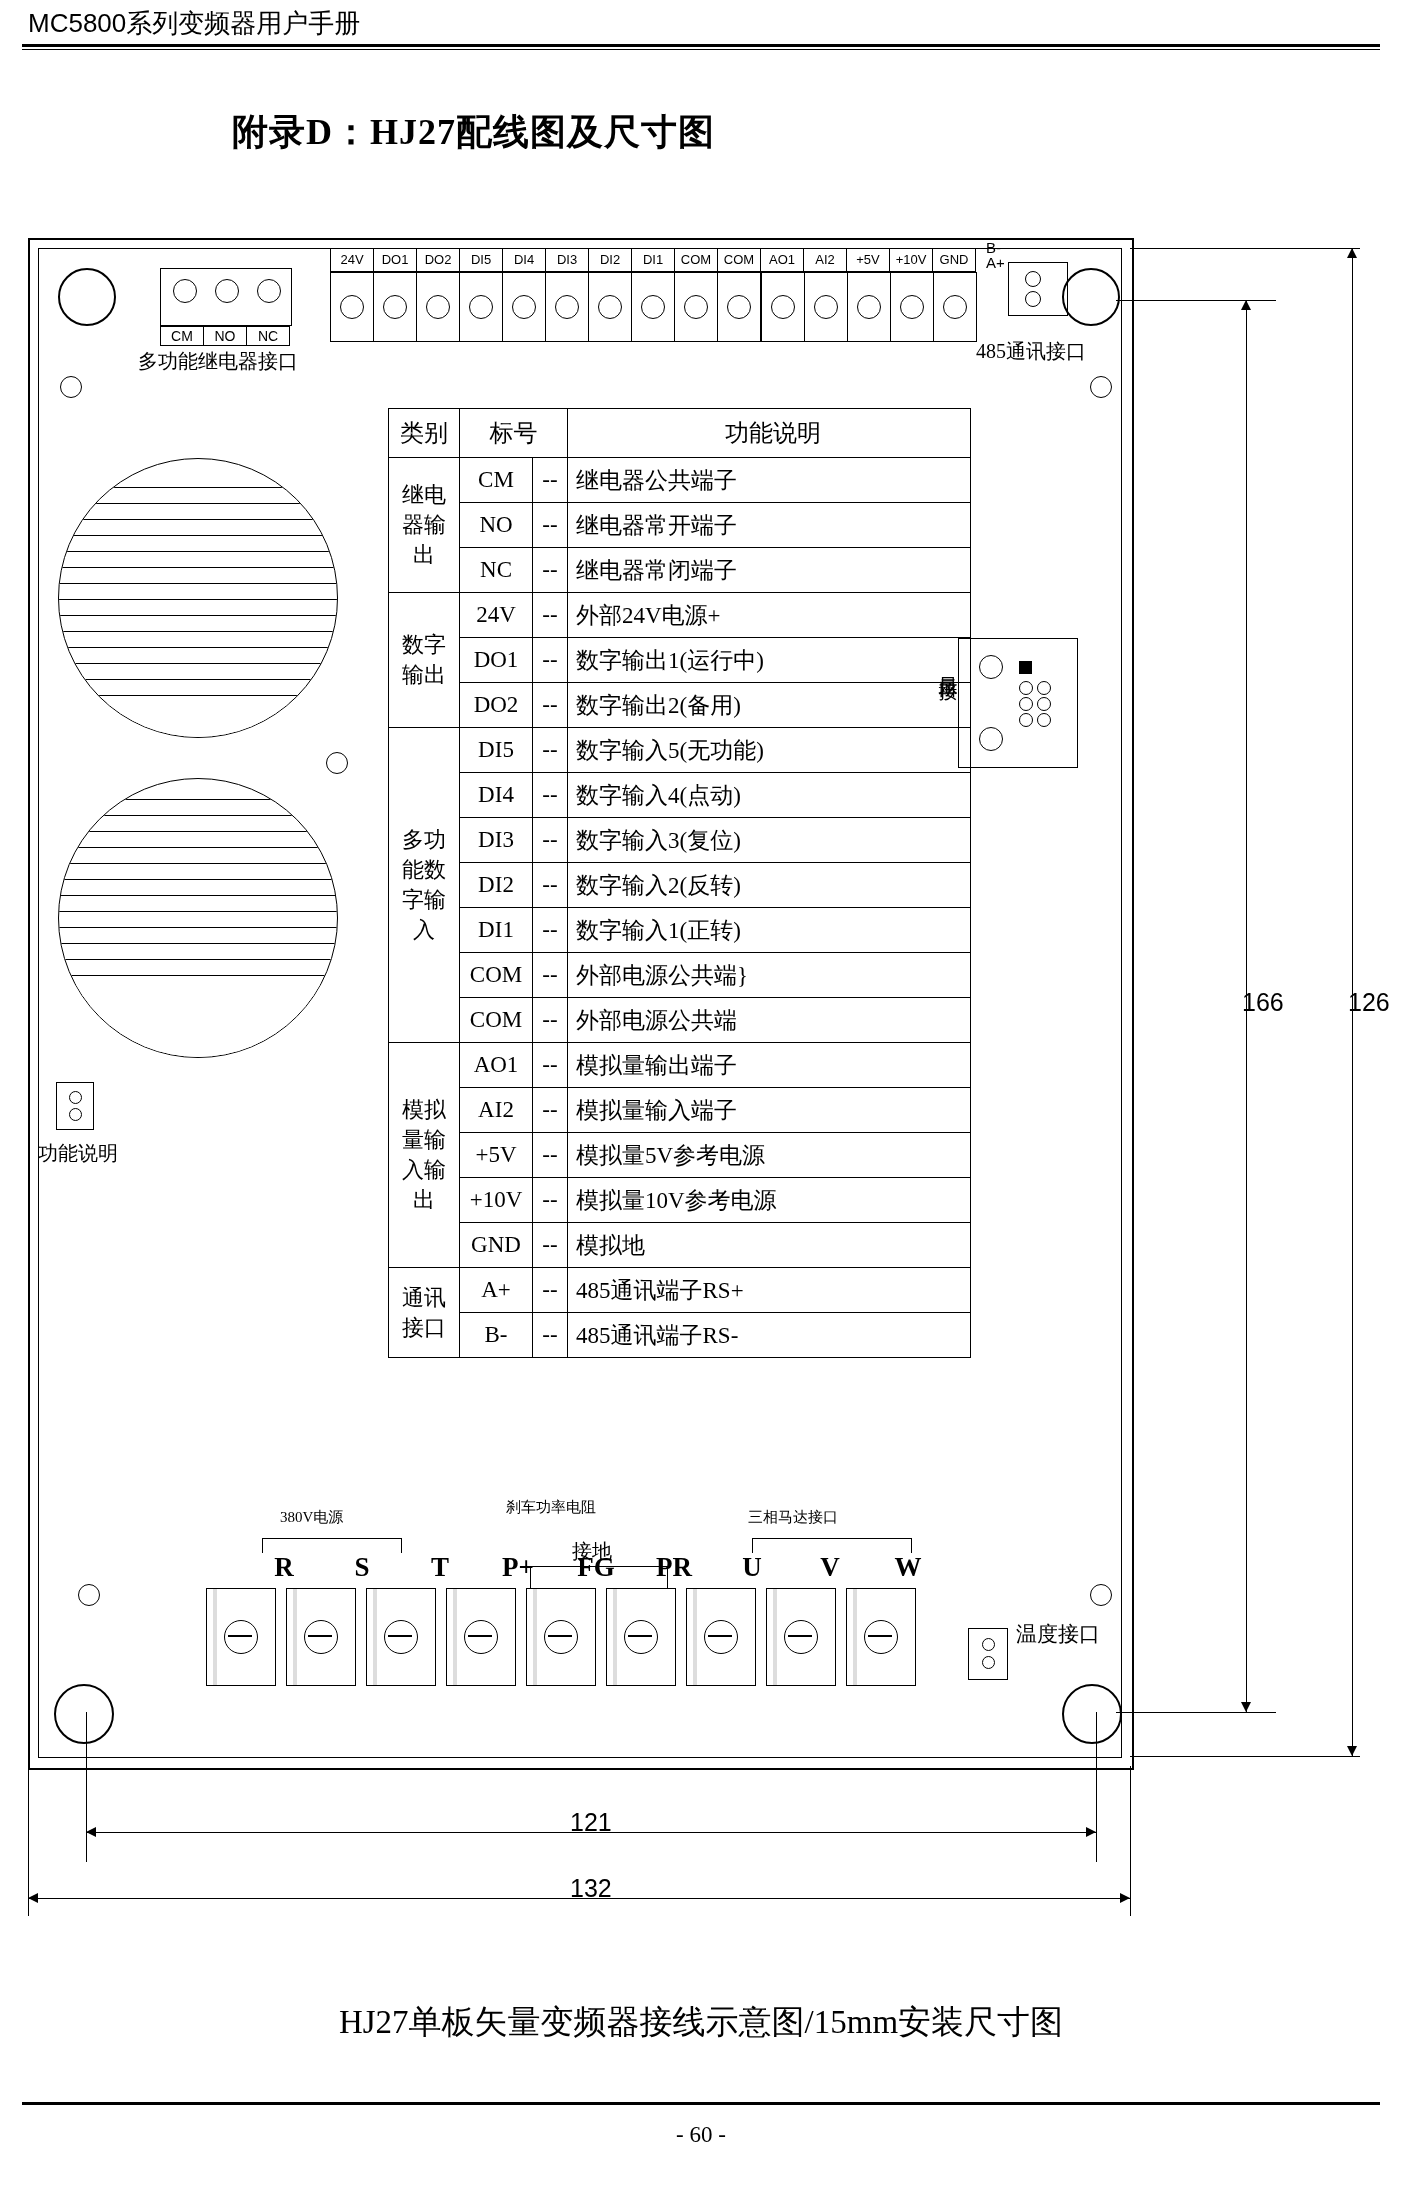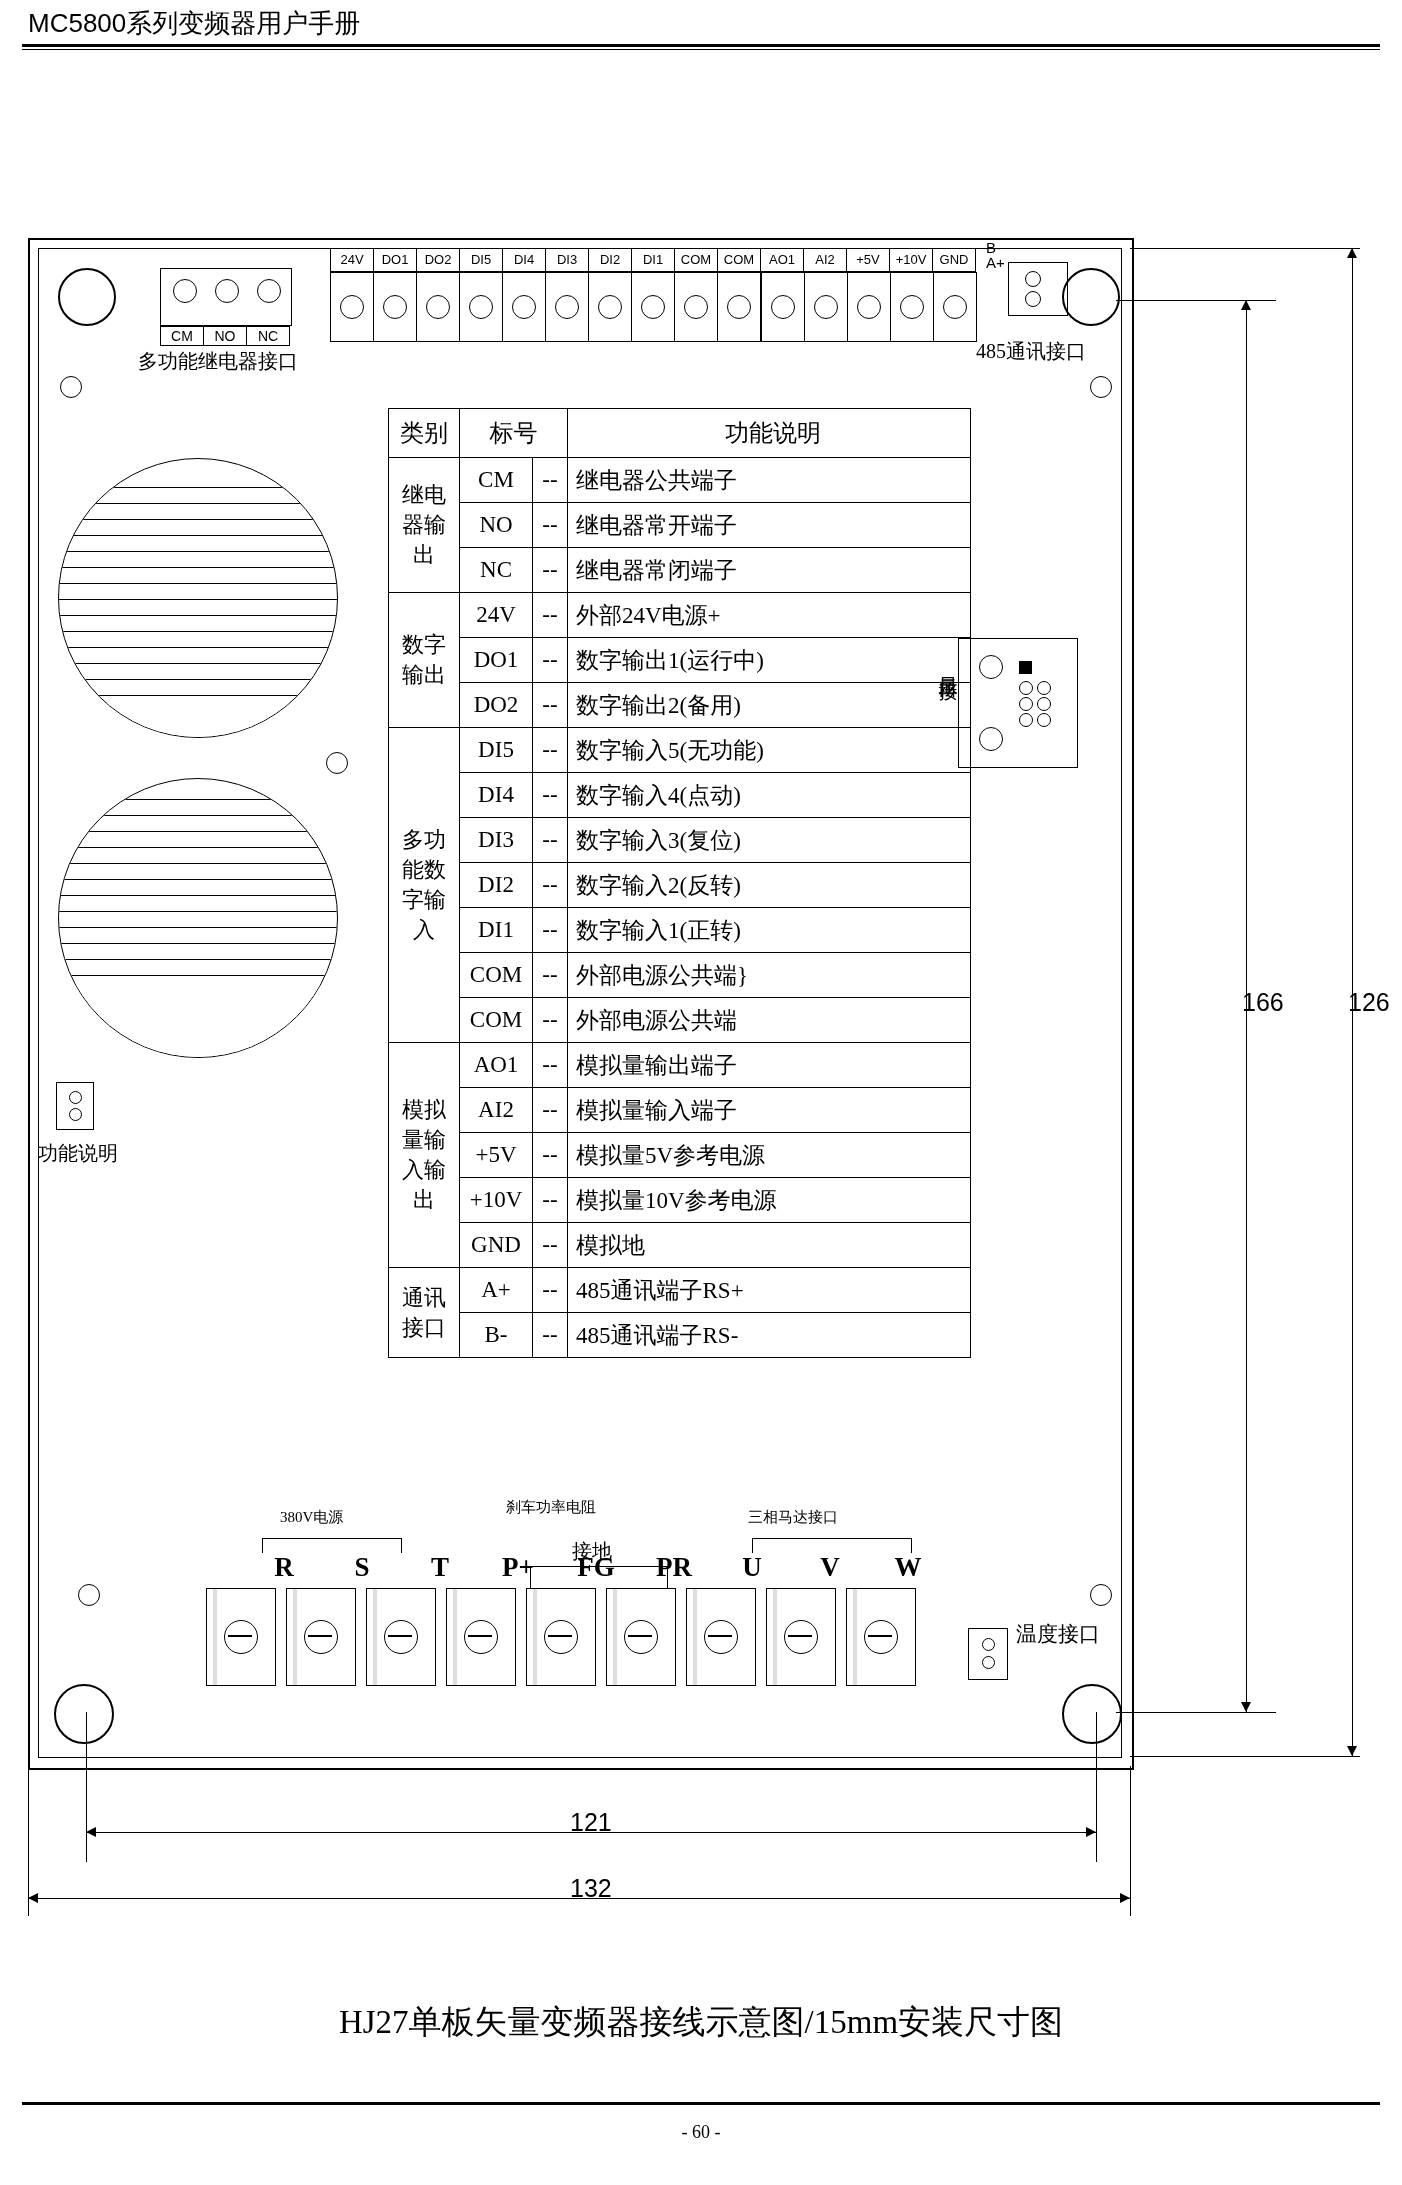--- a/index.html
+++ b/index.html
@@ -4,21 +4,21 @@
 <style>
   html,body{margin:0;padding:0;background:#fff;}
   body{width:1402px;height:2185px;position:relative;font-family:"Liberation Serif",serif;color:#000;}
   .page{position:absolute;inset:0;}
 
   
   .hdr{position:absolute;left:28px;top:6px;font-family:"Liberation Sans",sans-serif;font-size:26px;letter-spacing:0px;}
   .hdr-rule{position:absolute;left:22px;top:44px;width:1358px;height:3px;background:#000;}
   .hdr-rule2{position:absolute;left:22px;top:49px;width:1358px;height:1px;background:#000;}
   .ftr-rule{position:absolute;left:22px;top:2102px;width:1358px;height:3px;background:#000;}
-  .ftr{position:absolute;left:0;top:2122px;width:1402px;text-align:center;font-size:18px;}
+  .ftr{position:absolute;left:0;top:2122px;width:1402px;text-align:center;font-size:23px;}
 
   .title{position:absolute;left:232px;top:108px;font-size:36px;font-weight:bold;letter-spacing:1px;}
   .caption{position:absolute;left:0;top:2000px;width:1402px;text-align:center;font-size:33px;}
 
   
   .board-outer{position:absolute;left:28px;top:238px;width:1102px;height:1528px;border:2px solid #000;}
   .board-inner{position:absolute;left:38px;top:248px;width:1082px;height:1508px;border:1px solid #000;}
 
   .screw{position:absolute;border:2px solid #000;border-radius:50%;}
   .screw-s{width:20px;height:20px;border-width:1px;}
@@ -103,20 +103,21 @@
 </style>
 </head>
 <body>
 
 <div class="page">
 
   <div class="hdr">MC5800系列变频器用户手册</div>
   <div class="hdr-rule"></div>
   <div class="hdr-rule2"></div>
 
+  <div class="title">附录D：HJ27配线图及尺寸图</div>
 
   <div class="board-outer"></div>
   <div class="board-inner"></div>
 
   <div class="screw" style="left:58px;top:268px;width:54px;height:54px;"></div>
   <div class="screw" style="left:1062px;top:268px;width:54px;height:54px;"></div>
   <div class="screw" style="left:54px;top:1684px;width:56px;height:56px;"></div>
   <div class="screw" style="left:1062px;top:1684px;width:56px;height:56px;"></div>
   <div class="screw screw-s" style="left:60px;top:376px;"></div>
   <div class="screw screw-s" style="left:1090px;top:376px;"></div>

